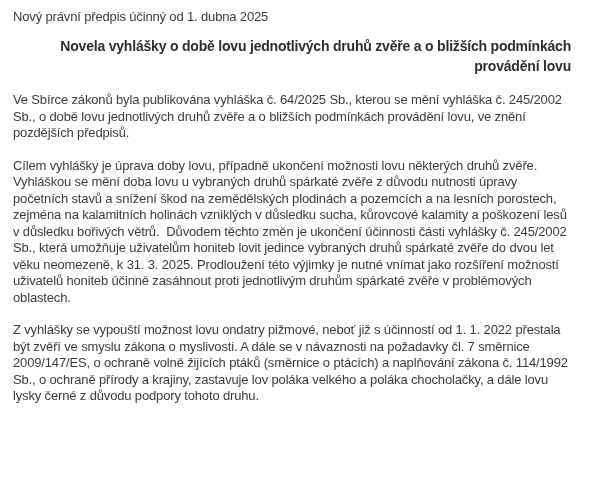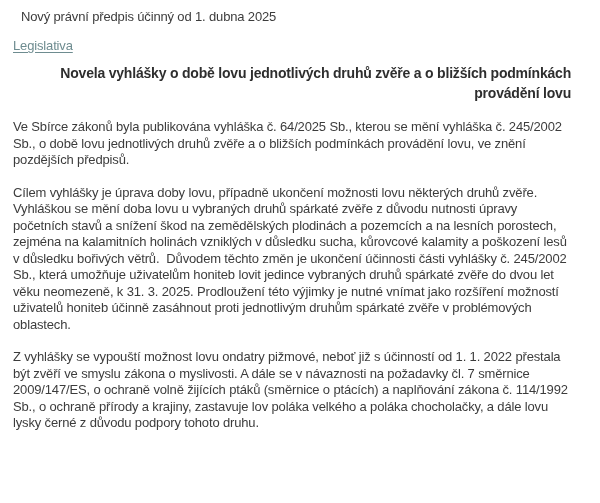--- a/index.html
+++ b/index.html
@@ -17,21 +17,21 @@
   }
   .article {
     box-sizing: border-box;
     width: 600px;
     padding: 8px 28px 0 13px;
   }
   .supertitle {
     font-size: 13px;
     line-height: 17px;
     letter-spacing: -0.15px;
-    margin: 0 0 11px 8px;
+    margin: 0 0 11px 0;
     color: #3c3c3c;
   }
   .date {
     font-size: 13px;
     line-height: 17px;
     letter-spacing: -0.15px;
     margin: 0 0 8px 0;
     color: #3c3c3c;
   }
   .category-link {
@@ -66,23 +66,20 @@
   }
 </style>
 </head>
 <body>
 
 <article class="article">
 
   <p class="supertitle">Nový právní předpis účinný od 1. dubna 2025</p>
 
 
-  <div>
-    <a class="category-link" href="#">Legislativa</a>
-  </div>
 
   <h1 class="title">Novela vyhlášky o době lovu jednotlivých druhů zvěře a o bližších podmínkách provádění lovu</h1>
 
   <p class="body-paragraph">Ve Sbírce zákonů byla publikována vyhláška č. 64/2025 Sb., kterou se mění vyhláška č. 245/2002 Sb., o době lovu jednotlivých druhů zvěře a o bližších podmínkách provádění lovu, ve znění pozdějších předpisů.</p>
 
   <p class="body-paragraph">Cílem vyhlášky je úprava doby lovu, případně ukončení možnosti lovu některých druhů zvěře. Vyhláškou se mění doba lovu u vybraných druhů spárkaté zvěře z důvodu nutnosti úpravy početních stavů a snížení škod na zemědělských plodinách a pozemcích a na lesních porostech, zejména na kalamitních holinách vzniklých v důsledku sucha, kůrovcové kalamity a poškození lesů v důsledku bořivých větrů.  Důvodem těchto změn je ukončení účinnosti části vyhlášky č. 245/2002 Sb., která umožňuje uživatelům honiteb lovit jedince vybraných druhů spárkaté zvěře do dvou let věku neomezeně, k 31. 3. 2025. Prodloužení této výjimky je nutné vnímat jako rozšíření možností uživatelů honiteb účinně zasáhnout proti jednotlivým druhům spárkaté zvěře v problémových oblastech.</p>
 
 
   <p class="body-paragraph">Z vyhlášky se vypouští možnost lovu ondatry pižmové, neboť již s účinností od 1. 1. 2022 přestala být zvěří ve smyslu zákona o myslivosti. A dále se v návaznosti na požadavky čl. 7 směrnice 2009/147/ES, o ochraně volně žijících ptáků (směrnice o ptácích) a naplňování zákona č. 114/1992 Sb., o ochraně přírody a krajiny, zastavuje lov poláka velkého a poláka chocholačky, a dále lovu lysky černé z důvodu podpory tohoto druhu.</p>
 

